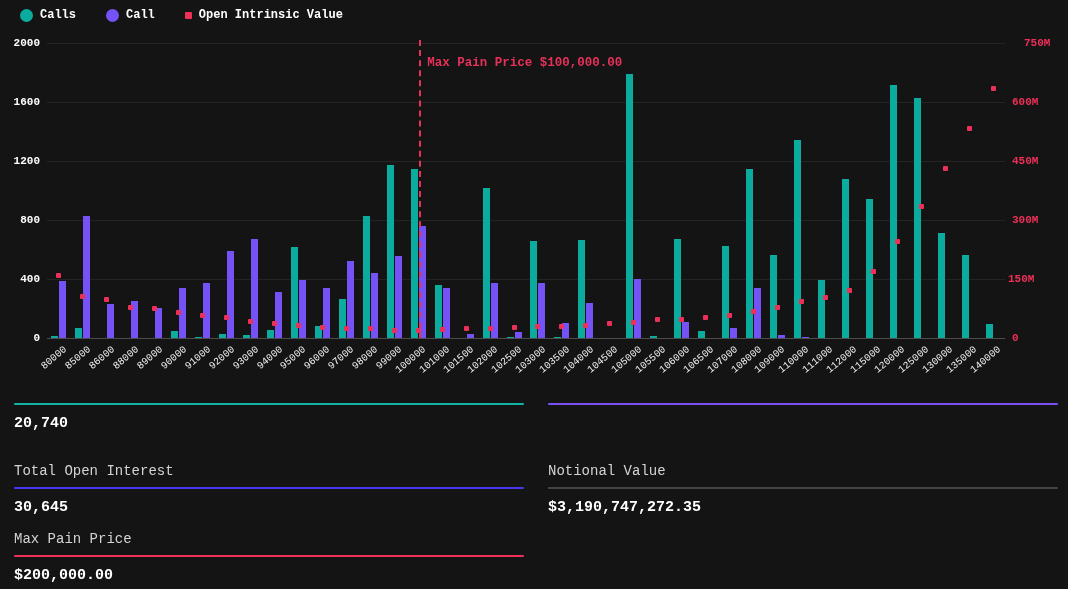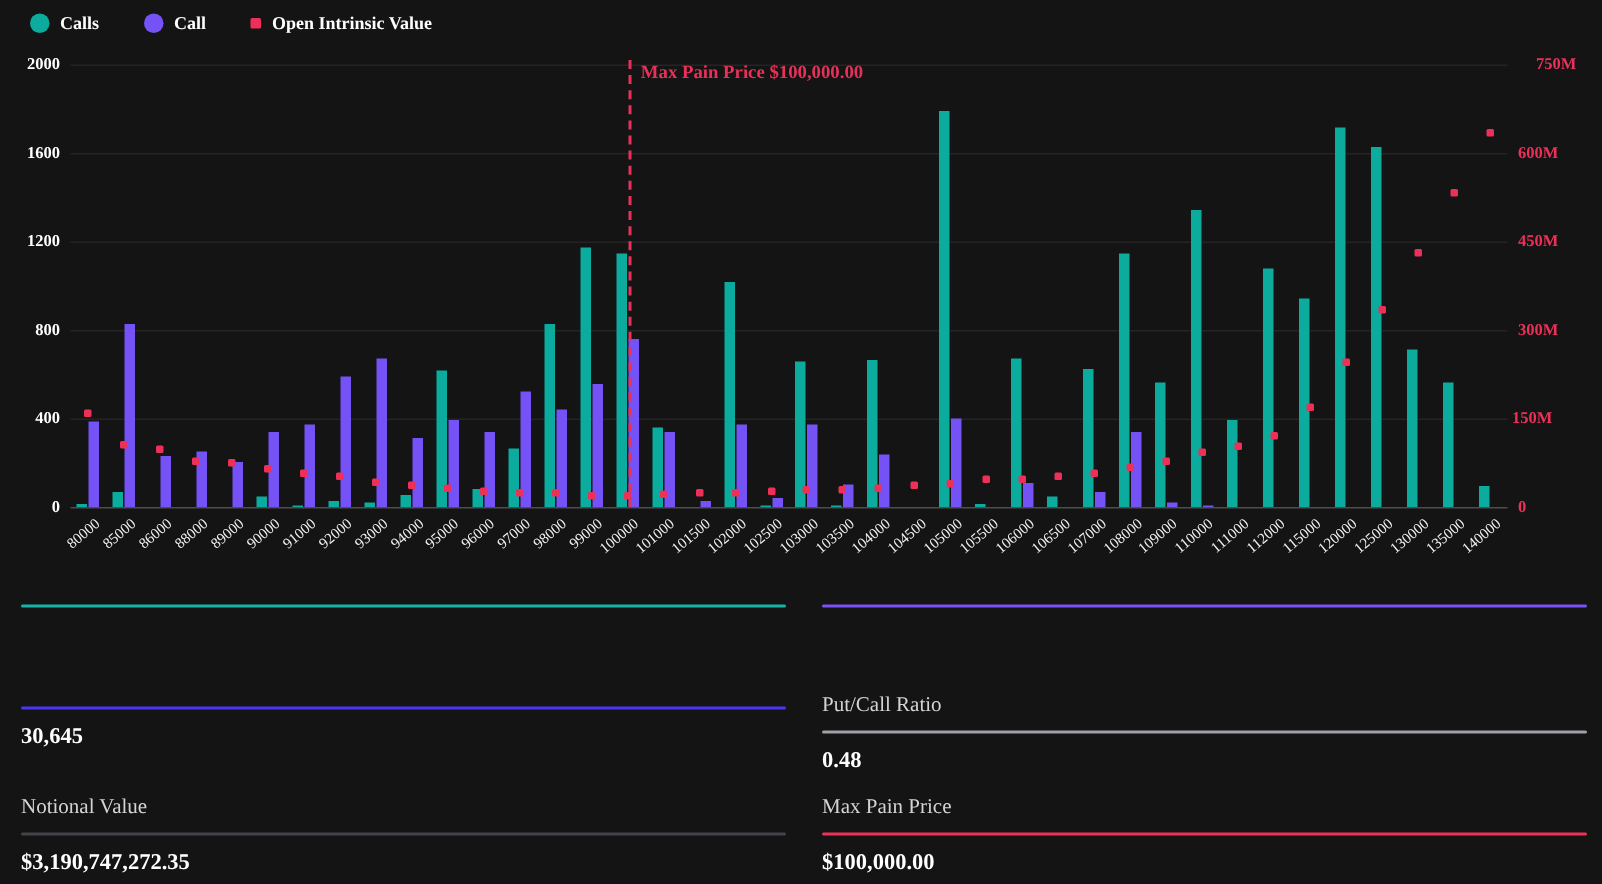--- a/index.html
+++ b/index.html
@@ -1,17 +1,17 @@
 <!DOCTYPE html>
 <html><head>
 <meta charset="utf-8">
 <style>
   html,body{margin:0;padding:0;background:#141414;}
   .app{position:relative;width:1068px;height:589px;background:#141414;overflow:hidden;
-       font-family:Liberation Serif, serif;}
+       font-family:Liberation Mono, monospace;}
   
   .legend{position:absolute;top:8px;left:20px;display:flex;align-items:center;gap:30px;z-index:5;}
   .legend-item{display:flex;align-items:center;gap:7px;cursor:pointer;}
   .legend-swatch{display:inline-block;}
   .legend-swatch.circle{width:13px;height:13px;border-radius:50%;}
   .legend-swatch.square{width:7px;height:7px;border-radius:1px;}
   .legend-label{color:#ffffff;font-size:12px;font-weight:700;}
   
   .chart{position:absolute;inset:0;}
   .gridline{position:absolute;height:1px;background:rgba(255,255,255,0.07);}
@@ -168,21 +168,21 @@
       <div class="dot" style="background: rgb(238, 48, 89); left: 894.725px; top: 239.133px;"></div>
       <div class="bar" style="background: rgb(11, 171, 158); left: 913.675px; top: 98.46px; height: 239.54px;"></div>
       <div class="dot" style="background: rgb(238, 48, 89); left: 918.675px; top: 203.733px;"></div>
       <div class="bar" style="background: rgb(11, 171, 158); left: 937.625px; top: 232.537px; height: 105.462px;"></div>
       <div class="dot" style="background: rgb(238, 48, 89); left: 942.625px; top: 166.367px;"></div>
       <div class="bar" style="background: rgb(11, 171, 158); left: 961.575px; top: 255.252px; height: 82.7475px;"></div>
       <div class="dot" style="background: rgb(238, 48, 89); left: 966.575px; top: 126.247px;"></div>
       <div class="bar" style="background: rgb(11, 171, 158); left: 985.525px; top: 324.43px; height: 13.57px;"></div>
       <div class="dot" style="background: rgb(238, 48, 89); left: 990.525px; top: 86.1267px;"></div>
       <div class="maxpain-line" style="left: 419.225px; top: 40px; height: 298px; border-color: rgb(232, 49, 90);"></div>
-      <div class="maxpain-label" style="left: 427.225px; top: 41px; color: rgb(232, 49, 90);">Max Pain Price $100,000.00</div>
+      <div class="maxpain-label" style="left: 427.225px; top: 56px; color: rgb(232, 49, 90);">Max Pain Price $100,000.00</div>
       <div class="xlabel" style="left: 61.975px; top: 344px;">80000</div>
       <div class="xlabel" style="left: 85.925px; top: 344px;">85000</div>
       <div class="xlabel" style="left: 109.875px; top: 344px;">86000</div>
       <div class="xlabel" style="left: 133.825px; top: 344px;">88000</div>
       <div class="xlabel" style="left: 157.775px; top: 344px;">89000</div>
       <div class="xlabel" style="left: 181.725px; top: 344px;">90000</div>
       <div class="xlabel" style="left: 205.675px; top: 344px;">91000</div>
       <div class="xlabel" style="left: 229.625px; top: 344px;">92000</div>
       <div class="xlabel" style="left: 253.575px; top: 344px;">93000</div>
       <div class="xlabel" style="left: 277.525px; top: 344px;">94000</div>
@@ -213,37 +213,34 @@
       <div class="xlabel" style="left: 876.275px; top: 344px;">115000</div>
       <div class="xlabel" style="left: 900.225px; top: 344px;">120000</div>
       <div class="xlabel" style="left: 924.175px; top: 344px;">125000</div>
       <div class="xlabel" style="left: 948.125px; top: 344px;">130000</div>
       <div class="xlabel" style="left: 972.075px; top: 344px;">135000</div>
       <div class="xlabel" style="left: 996.025px; top: 344px;">140000</div>
     </div>
   <div class="stats" id="stats">
       <div class="stat-card">
         <div class="stat-line" style="background: rgb(18, 181, 165);"></div>
+        <div class="stat-value">20,740</div>
       </div>
       <div class="stat-card">
         <div class="stat-line" style="background: rgb(122, 82, 244);"></div>
       </div>
       <div class="stat-card">
+        <div class="stat-label">Total Open Interest</div>
         <div class="stat-line" style="background: rgb(73, 54, 244);"></div>
         <div class="stat-value">30,645</div>
-      </div>
-      <div class="stat-card">
-        <div class="stat-label">Put/Call Ratio</div>
-        <div class="stat-line" style="background: rgb(159, 160, 166);"></div>
-        <div class="stat-value">0.48</div>
       </div>
       <div class="stat-card">
         <div class="stat-label">Notional Value</div>
         <div class="stat-line" style="background: rgb(68, 68, 74);"></div>
         <div class="stat-value">$3,190,747,272.35</div>
       </div>
       <div class="stat-card">
         <div class="stat-label">Max Pain Price</div>
         <div class="stat-line" style="background: rgb(238, 49, 89);"></div>
-        <div class="stat-value">$100,000.00</div>
+        <div class="stat-value">$200,000.00</div>
       </div>
     </div>
 </div>
 
 </body></html>

